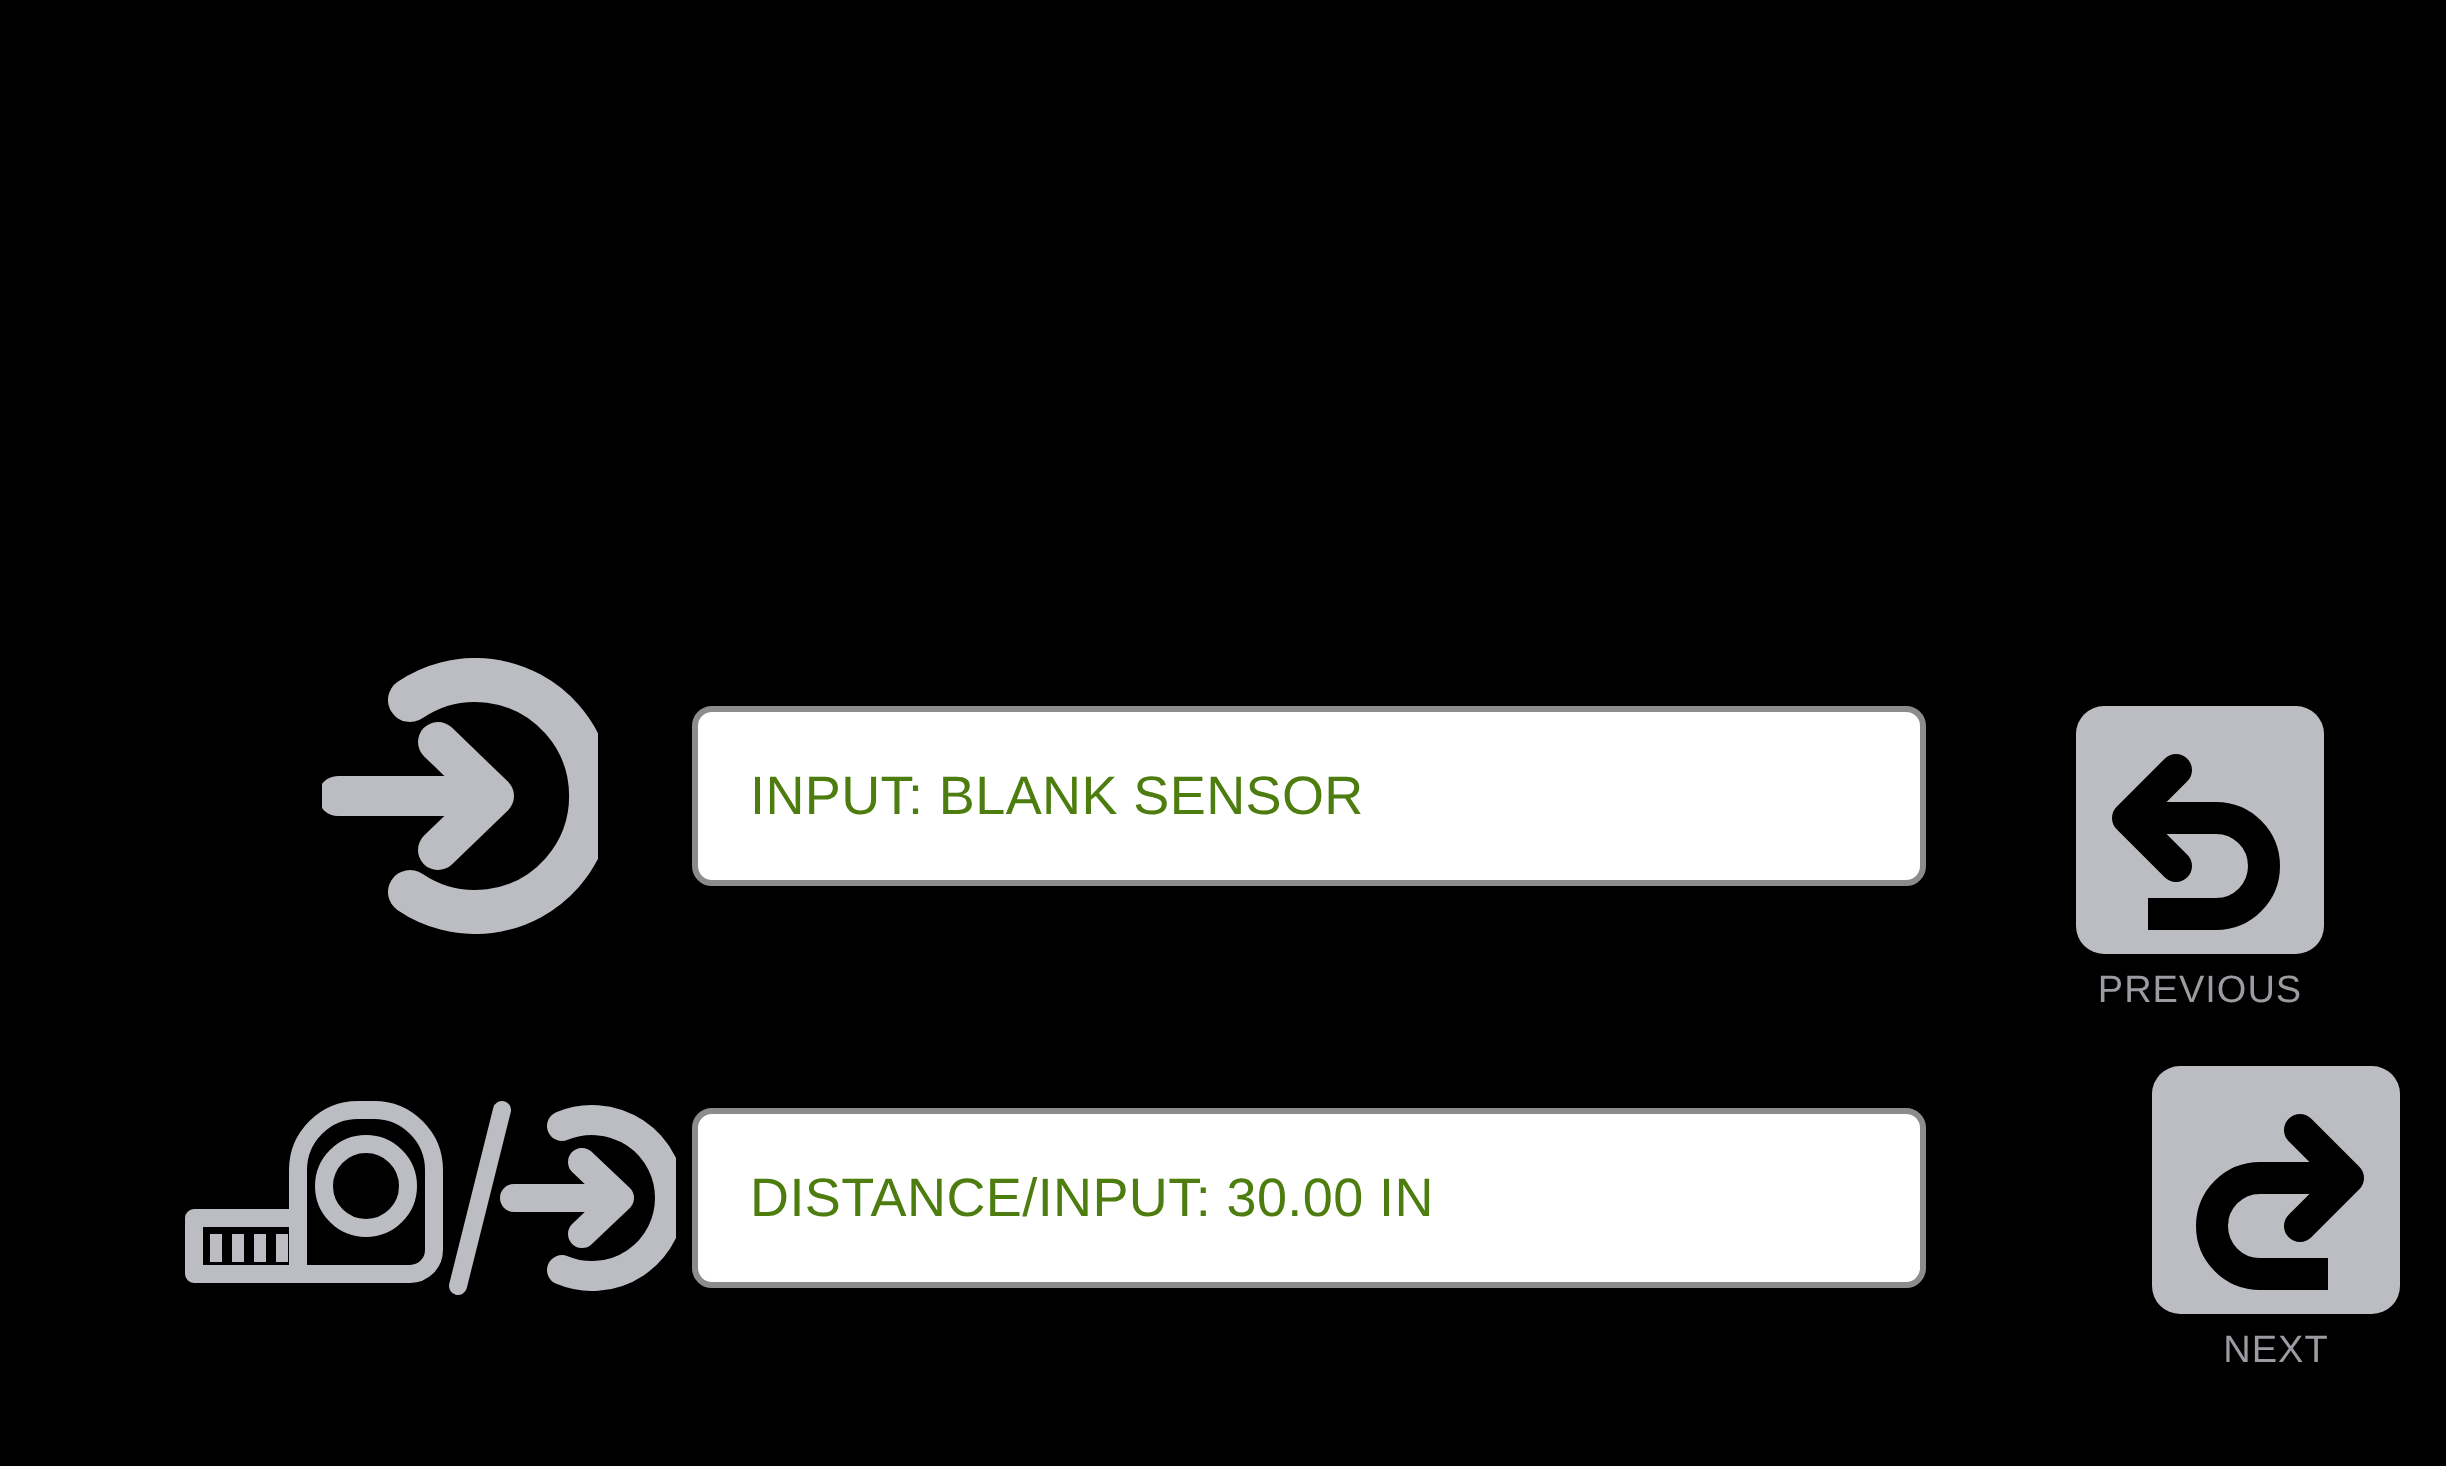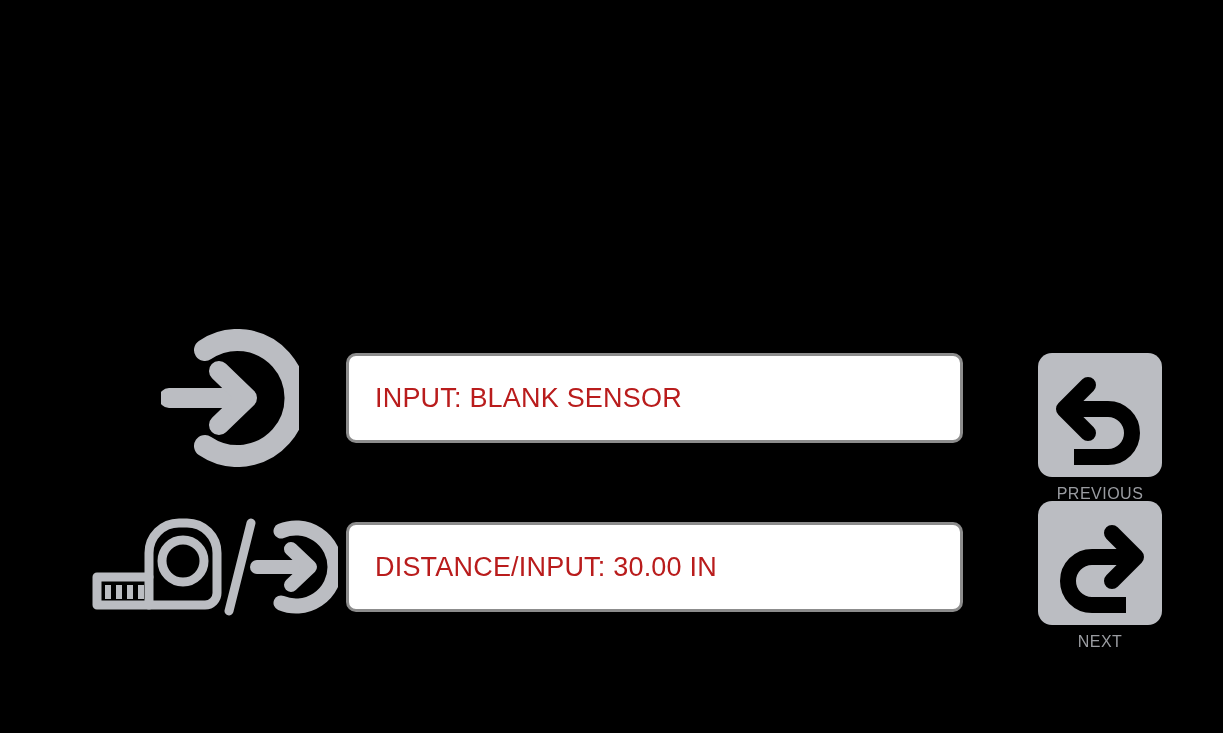--- a/index.html
+++ b/index.html
@@ -76,21 +76,21 @@
   }
 
   
   .row {
     position: absolute;
     left: 0;
     width: 1000px;
     height: 110px;
   }
   #row-input { top: 343px; }
-  #row-distance { top: 512px; padding-left: 28px; }
+  #row-distance { top: 544px; padding-left: 28px; }
 
   .row-icon {
     position: absolute;
     top: 0;
     height: 110px;
     display: flex;
     align-items: center;
     justify-content: center;
   }
   #icon-input  { left: 155px; width: 150px; }
@@ -106,47 +106,47 @@
     background: #ffffff;
     border: 3px solid #8c8c8c;
     border-radius: 10px;
     display: flex;
     align-items: center;
     cursor: pointer;
   }
   .field-text {
     padding-left: 26px;
     font-size: 27px;
-    color: #b91c1c;
+    color: #4d7c0f;
     letter-spacing: 0.2px;
     white-space: nowrap;
   }
 
   
   .nav-button-wrap {
     position: absolute;
     left: 1038px;
     width: 124px;
     text-align: center;
   }
   #nav-previous { top: 353px; }
-  #nav-next { top: 501px; }
+  #nav-next { top: 533px; margin-left: 38px; }
 
   .nav-button {
     width: 124px;
     height: 124px;
     background: #bbbdc2;
     border-radius: 14px;
     cursor: pointer;
   }
   .nav-button svg { display: block; width: 124px; height: 124px; }
 
   .nav-label {
     margin-top: 8px;
-    font-size: 16px;
+    font-size: 19px;
     color: #9a9ca1;
     letter-spacing: 0.5px;
     white-space: nowrap;
   }
 </style>
 </head>
 <body>
 
 <div id="screen">
 

